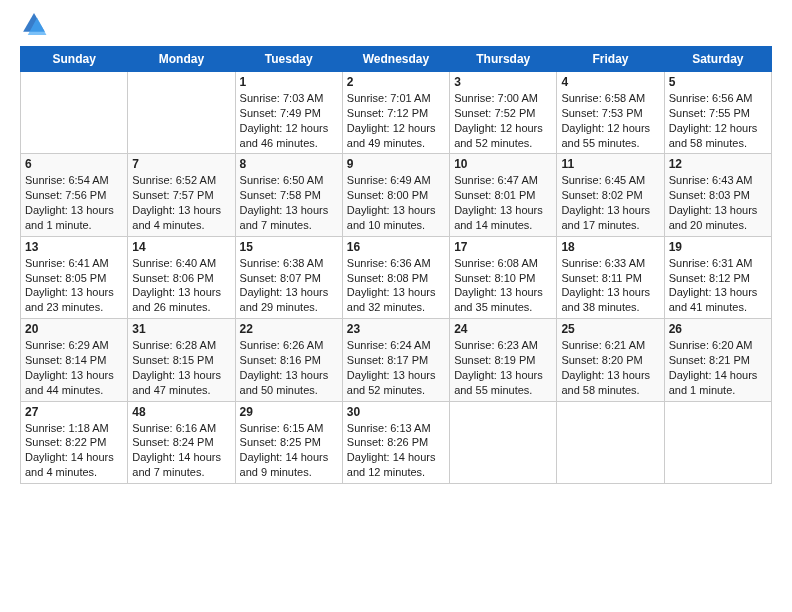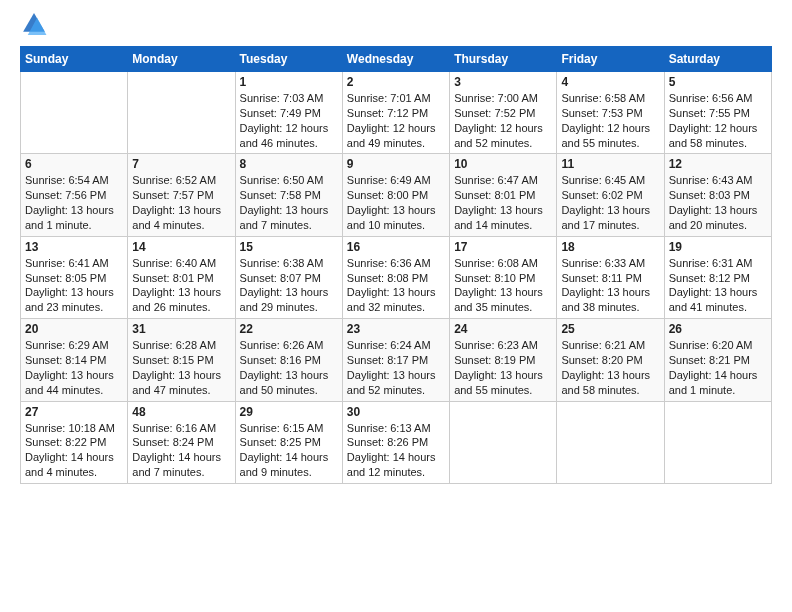--- a/index.html
+++ b/index.html
@@ -57,21 +57,21 @@
       width: 100%;
       border-collapse: collapse;
       table-layout: fixed;
     }
     thead tr th {
       background-color: #1565c0;
       color: #fff;
       font-size: 12px;
       font-weight: bold;
       padding: 5px 4px;
-      text-align: left;
+      text-align: center;
       border: 1px solid #1565c0;
     }
     tbody tr td {
       border: 1px solid #ccc;
       vertical-align: top;
       padding: 3px 4px;
       font-size: 10px;
       color: #222;
       height: 82px;
     }
@@ -199,21 +199,21 @@
           <td>
             <span class="day-num">10</span>
             <div class="day-info">Sunrise: 6:47 AM
 Sunset: 8:01 PM
 Daylight: 13 hours
 and 14 minutes.</div>
           </td>
           <td>
             <span class="day-num">11</span>
             <div class="day-info">Sunrise: 6:45 AM
-Sunset: 6:02 PM
+Sunset: 8:02 PM
 Daylight: 13 hours
 and 17 minutes.</div>
           </td>
           <td>
             <span class="day-num">12</span>
             <div class="day-info">Sunrise: 6:43 AM
 Sunset: 8:03 PM
 Daylight: 13 hours
 and 20 minutes.</div>
           </td>
@@ -222,21 +222,21 @@
           <td>
             <span class="day-num">13</span>
             <div class="day-info">Sunrise: 6:41 AM
 Sunset: 8:05 PM
 Daylight: 13 hours
 and 23 minutes.</div>
           </td>
           <td>
             <span class="day-num">14</span>
             <div class="day-info">Sunrise: 6:40 AM
-Sunset: 8:01 PM
+Sunset: 8:06 PM
 Daylight: 13 hours
 and 26 minutes.</div>
           </td>
           <td>
             <span class="day-num">15</span>
             <div class="day-info">Sunrise: 6:38 AM
 Sunset: 8:07 PM
 Daylight: 13 hours
 and 29 minutes.</div>
           </td>
@@ -316,21 +316,21 @@
             <span class="day-num">26</span>
             <div class="day-info">Sunrise: 6:20 AM
 Sunset: 8:21 PM
 Daylight: 14 hours
 and 1 minute.</div>
           </td>
         </tr>
         <tr>
           <td>
             <span class="day-num">27</span>
-            <div class="day-info">Sunrise: 10:18 AM
+            <div class="day-info">Sunrise: 1:18 AM
 Sunset: 8:22 PM
 Daylight: 14 hours
 and 4 minutes.</div>
           </td>
           <td>
             <span class="day-num">48</span>
             <div class="day-info">Sunrise: 6:16 AM
 Sunset: 8:24 PM
 Daylight: 14 hours
 and 7 minutes.</div>

